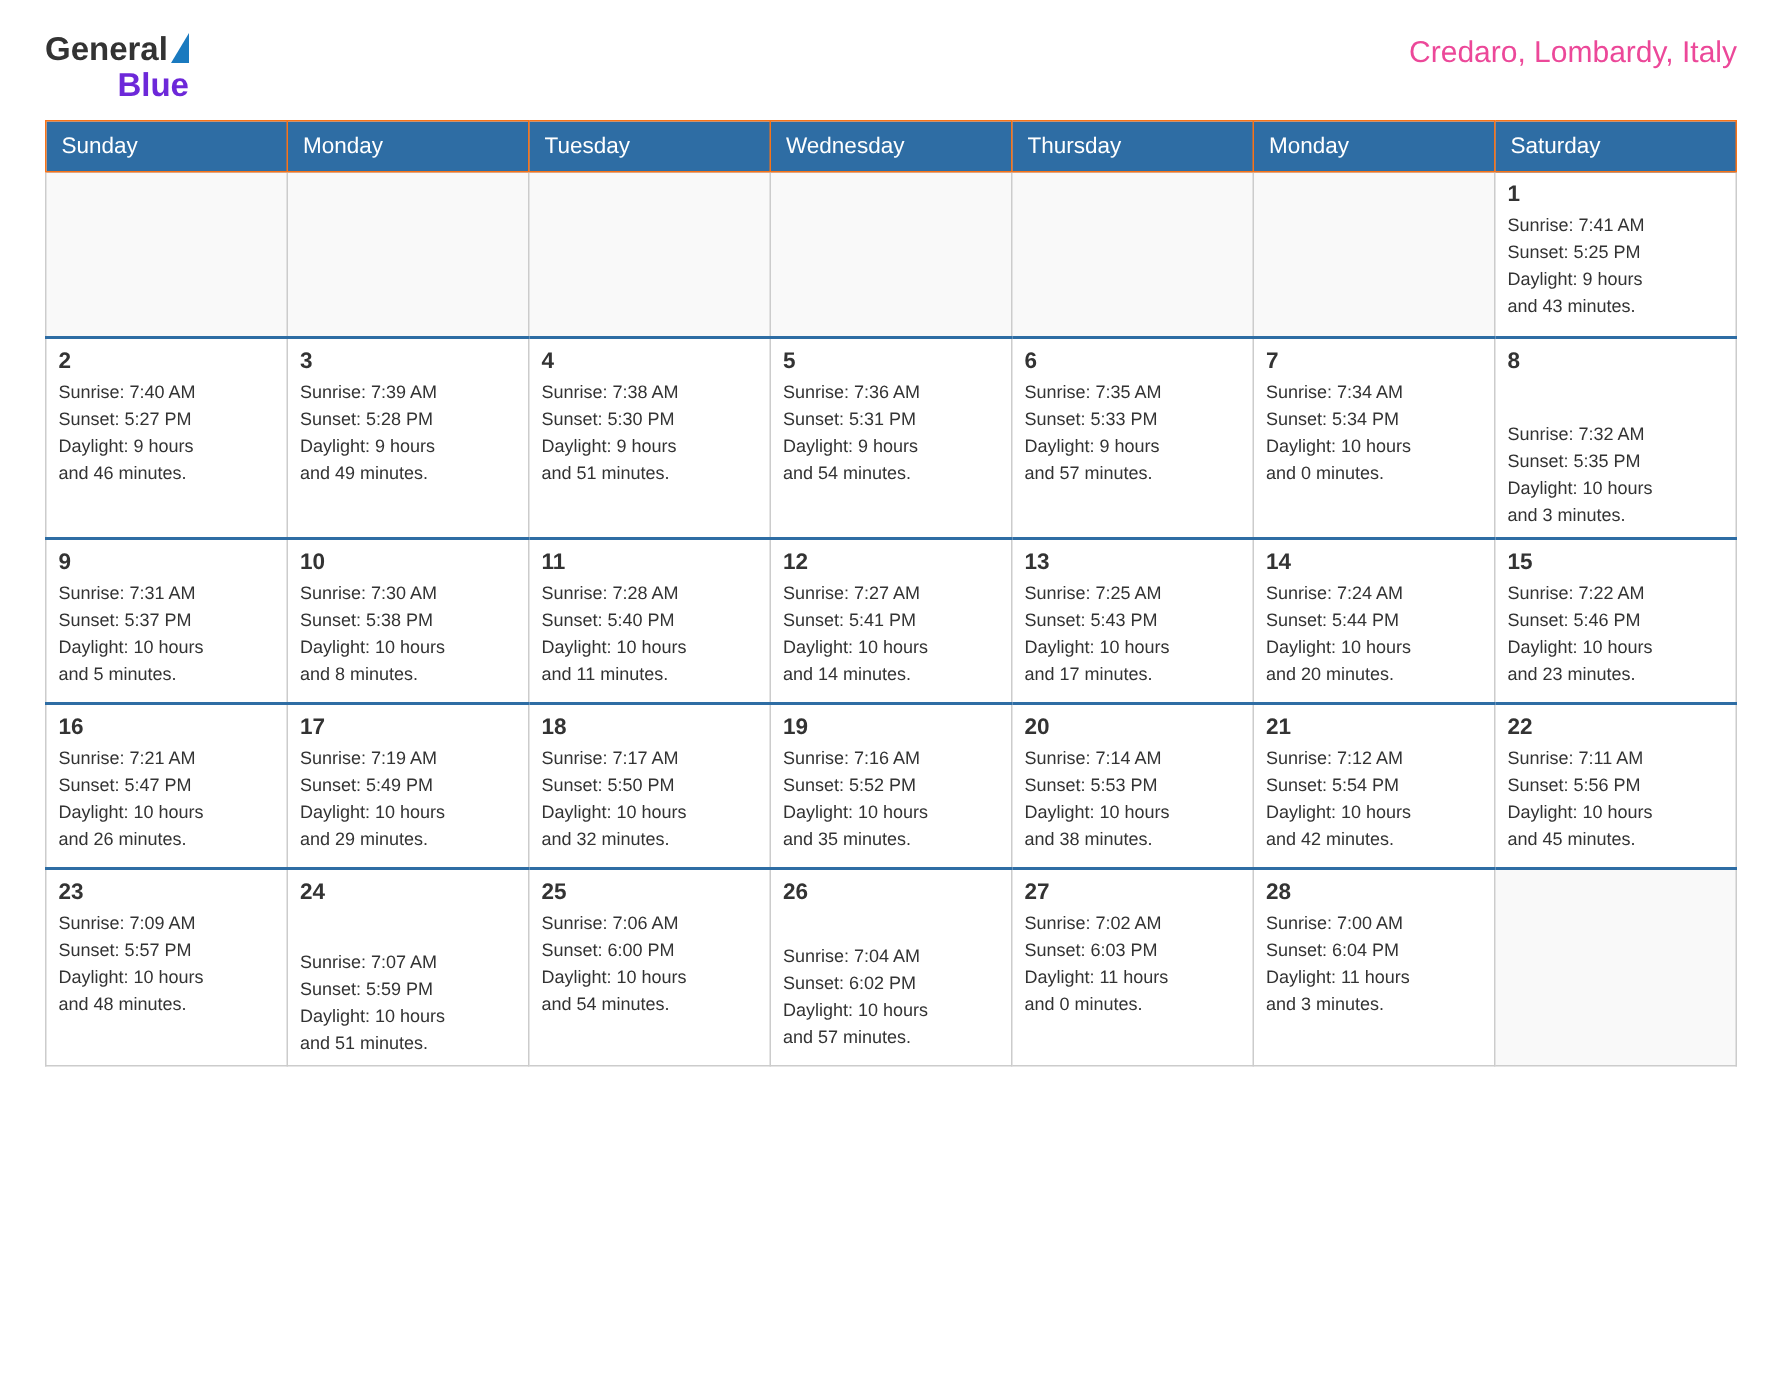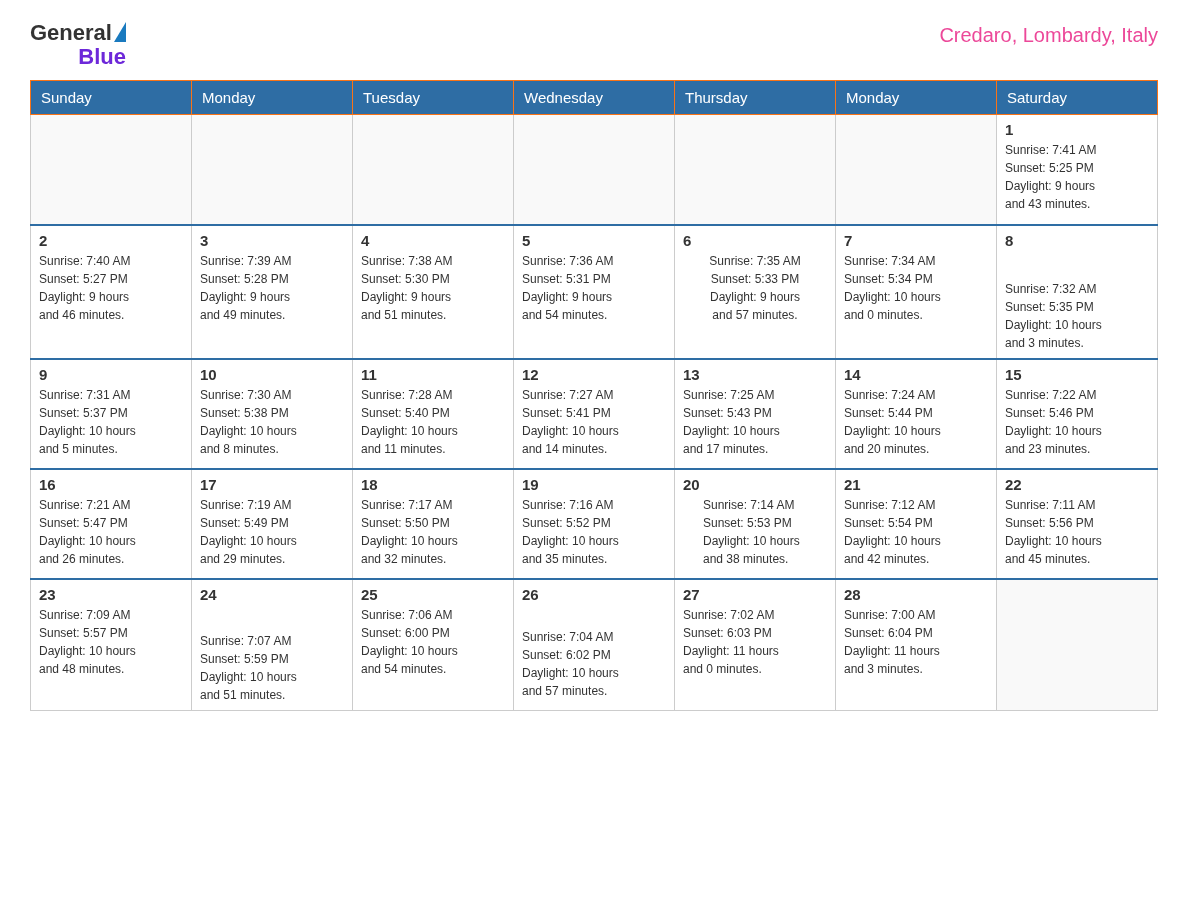--- a/index.html
+++ b/index.html
@@ -172,21 +172,21 @@
         </td>
         <td>
           <span class="day-number">5</span>
           <div class="day-info" style="white-space: pre-line;">Sunrise: 7:36 AM
 Sunset: 5:31 PM
 Daylight: 9 hours
 and 54 minutes.</div>
         </td>
         <td>
           <span class="day-number">6</span>
-          <div class="day-info" style="white-space: pre-line; text-align: center;">Sunrise: 7:35 AM
+          <div class="day-info" style="white-space: pre-line;">Sunrise: 7:35 AM
 Sunset: 5:33 PM
 Daylight: 9 hours
 and 57 minutes.</div>
         </td>
         <td>
           <span class="day-number">7</span>
           <div class="day-info" style="white-space: pre-line;">Sunrise: 7:34 AM
 Sunset: 5:34 PM
 Daylight: 10 hours
 and 0 minutes.</div>
@@ -274,21 +274,21 @@
         </td>
         <td>
           <span class="day-number">19</span>
           <div class="day-info" style="white-space: pre-line;">Sunrise: 7:16 AM
 Sunset: 5:52 PM
 Daylight: 10 hours
 and 35 minutes.</div>
         </td>
         <td>
           <span class="day-number">20</span>
-          <div class="day-info" style="white-space: pre-line; margin-left: 20px;">Sunrise: 7:14 AM
+          <div class="day-info" style="white-space: pre-line;">Sunrise: 7:14 AM
 Sunset: 5:53 PM
 Daylight: 10 hours
 and 38 minutes.</div>
         </td>
         <td>
           <span class="day-number">21</span>
           <div class="day-info" style="white-space: pre-line;">Sunrise: 7:12 AM
 Sunset: 5:54 PM
 Daylight: 10 hours
 and 42 minutes.</div>

